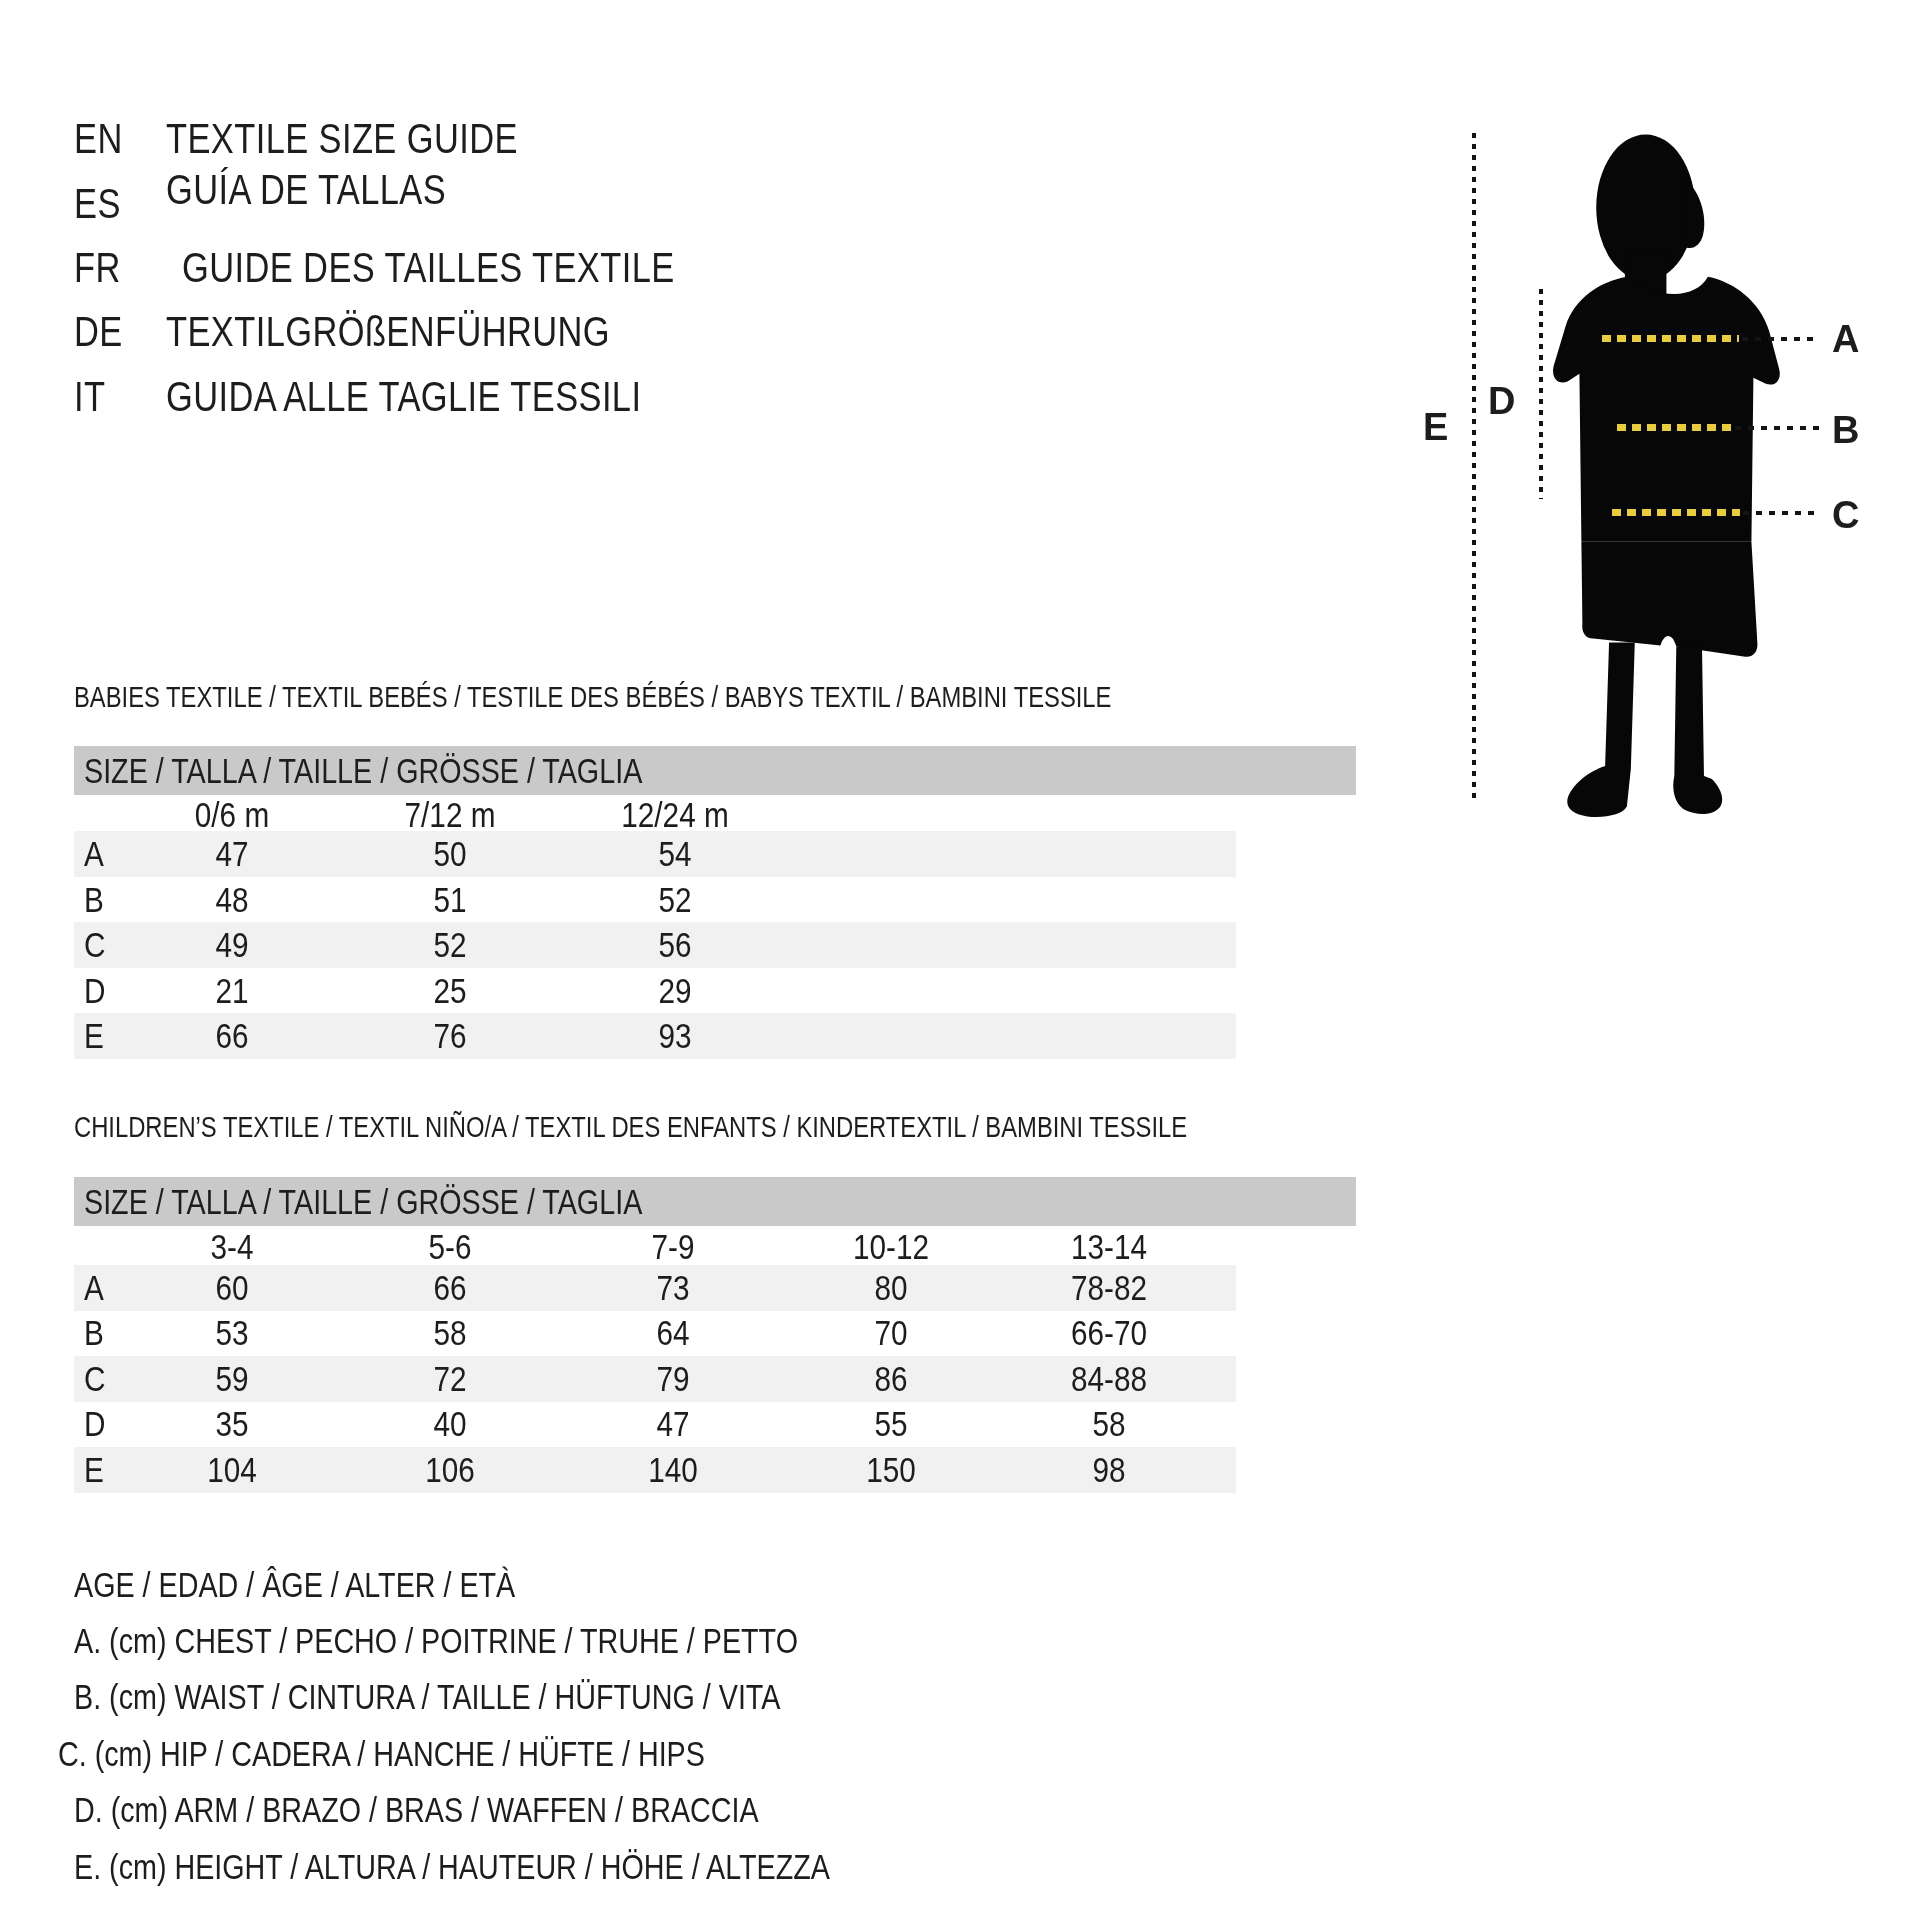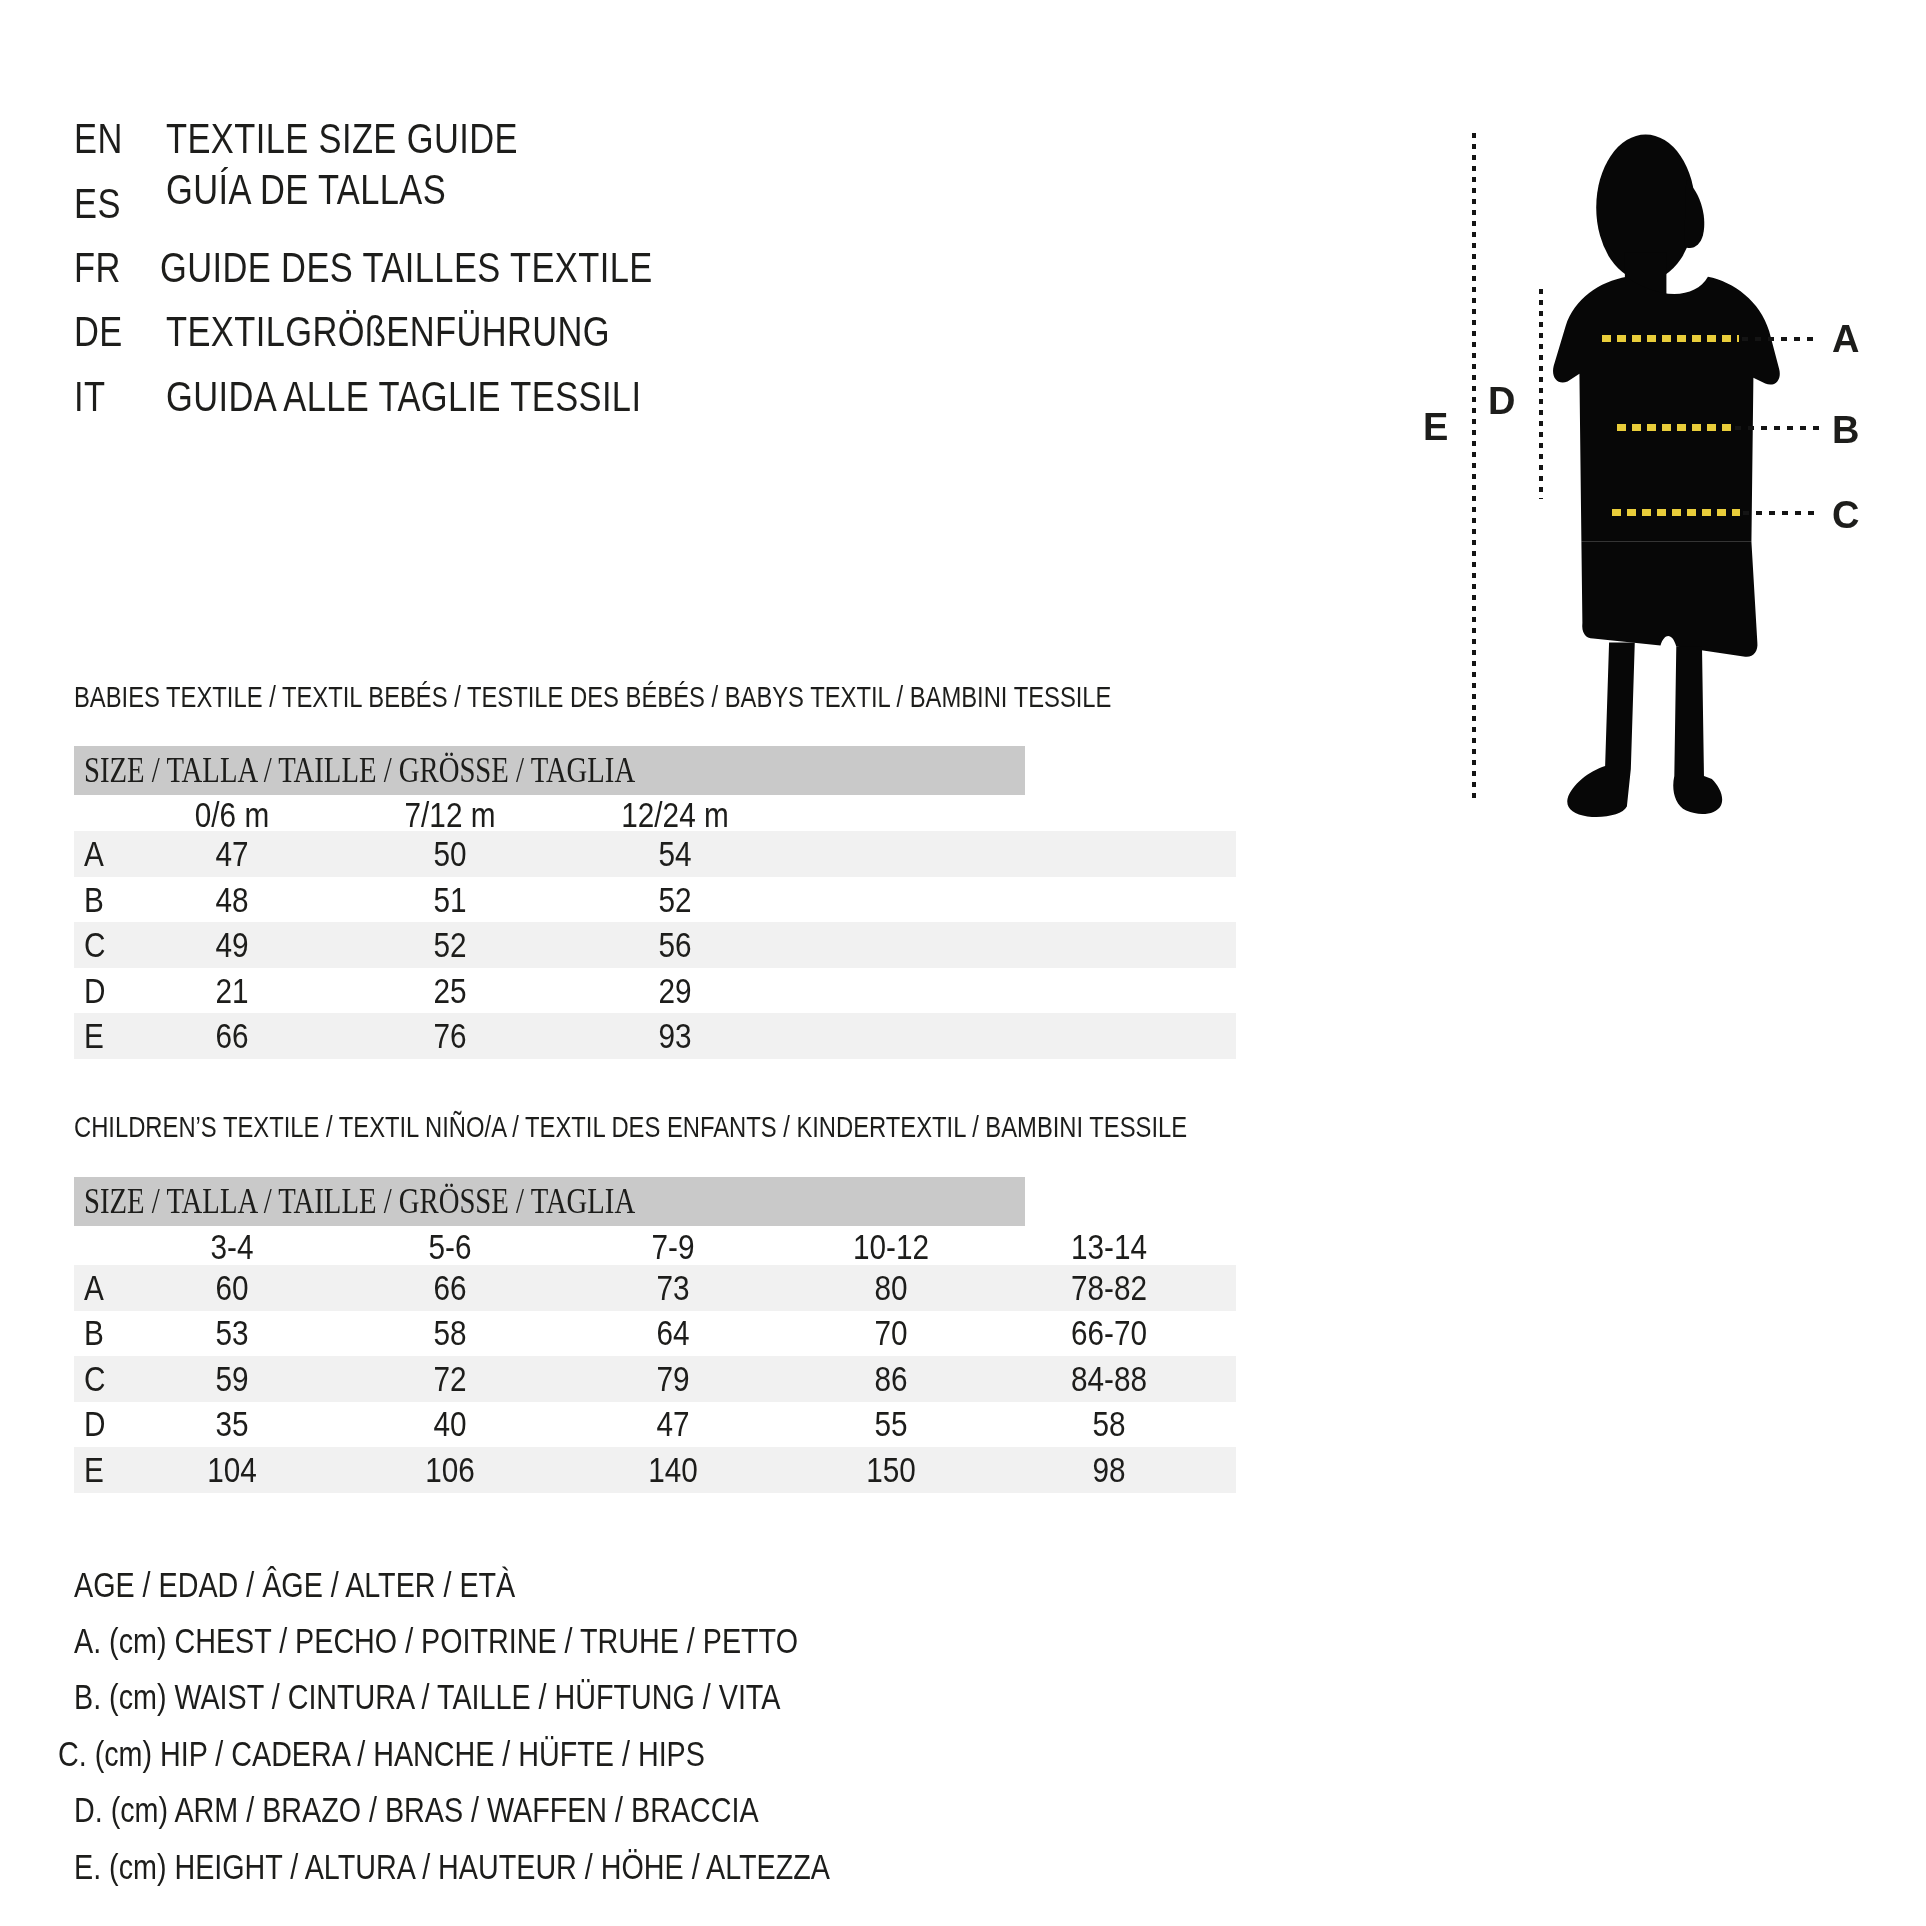--- a/index.html
+++ b/index.html
@@ -11,21 +11,21 @@
   }
   .abs { position:absolute; }
   
   .cxl { display:inline-block; transform:scaleX(0.82); transform-origin:0 50%; white-space:nowrap; }
   
   .lang-code  { font-size:42px; letter-spacing:0.5px; }
   .lang-title { font-size:42px; letter-spacing:0.5px; }
   
   .sec-title { font-size:29px; }
   
-  .size-bar { width:951px; height:49px; background:var(--bar-gray,#c9c9c9);font-family:Liberation Serif, serif; }
+  .size-bar { width:1282px; height:49px; background:var(--bar-gray,#c9c9c9); }
   .size-bar .lbl { position:absolute; left:10px; top:0; line-height:49px; font-size:35px; }
   
   .trow { position:absolute; left:74px; width:1162px; height:46px; }
   .zebra { background:var(--zebra-gray,#f1f1f1); }
   .rletter { position:absolute; left:10px; top:0; line-height:46px; font-size:35px;
              display:inline-block; transform:scaleX(0.85); transform-origin:0 50%; }
   .cv { position:absolute; top:0; line-height:46px; font-size:35px; white-space:nowrap;
         transform:translateX(-50%) scaleX(0.85); }
   .chead { position:absolute; top:0; line-height:38px; font-size:35px; white-space:nowrap;
            transform:translateX(-50%) scaleX(0.85); }
@@ -46,21 +46,21 @@
 <body>
 
 <div id="canvas">
 
   <div>
     <div class="abs" style="left:74px;top:81px"><span class="cxl lang-code">EN</span></div>
     <div class="abs" style="left:166px;top:81px"><span class="cxl lang-title">TEXTILE SIZE GUIDE</span></div>
     <div class="abs" style="left:74px;top:146px"><span class="cxl lang-code">ES</span></div>
     <div class="abs" style="left:166px;top:132px"><span class="cxl lang-title">GUÍA DE TALLAS</span></div>
     <div class="abs" style="left:74px;top:210px"><span class="cxl lang-code">FR</span></div>
-    <div class="abs" style="left:160px;top:210px"><span class="cxl lang-title">GUIDE DES TAILLES TEXTILE</span></div>
+    <div class="abs" style="left:182px;top:210px"><span class="cxl lang-title">GUIDE DES TAILLES TEXTILE</span></div>
     <div class="abs" style="left:74px;top:274px"><span class="cxl lang-code">DE</span></div>
     <div class="abs" style="left:166px;top:274px"><span class="cxl lang-title">TEXTILGRÖßENFÜHRUNG</span></div>
     <div class="abs" style="left:74px;top:339px"><span class="cxl lang-code">IT</span></div>
     <div class="abs" style="left:166px;top:339px"><span class="cxl lang-title">GUIDA ALLE TAGLIE TESSILI</span></div>
   </div>
 
   <div>
 
     <div class="abs vdots" style="left:1472px;top:99px;height:665px"></div>
 

